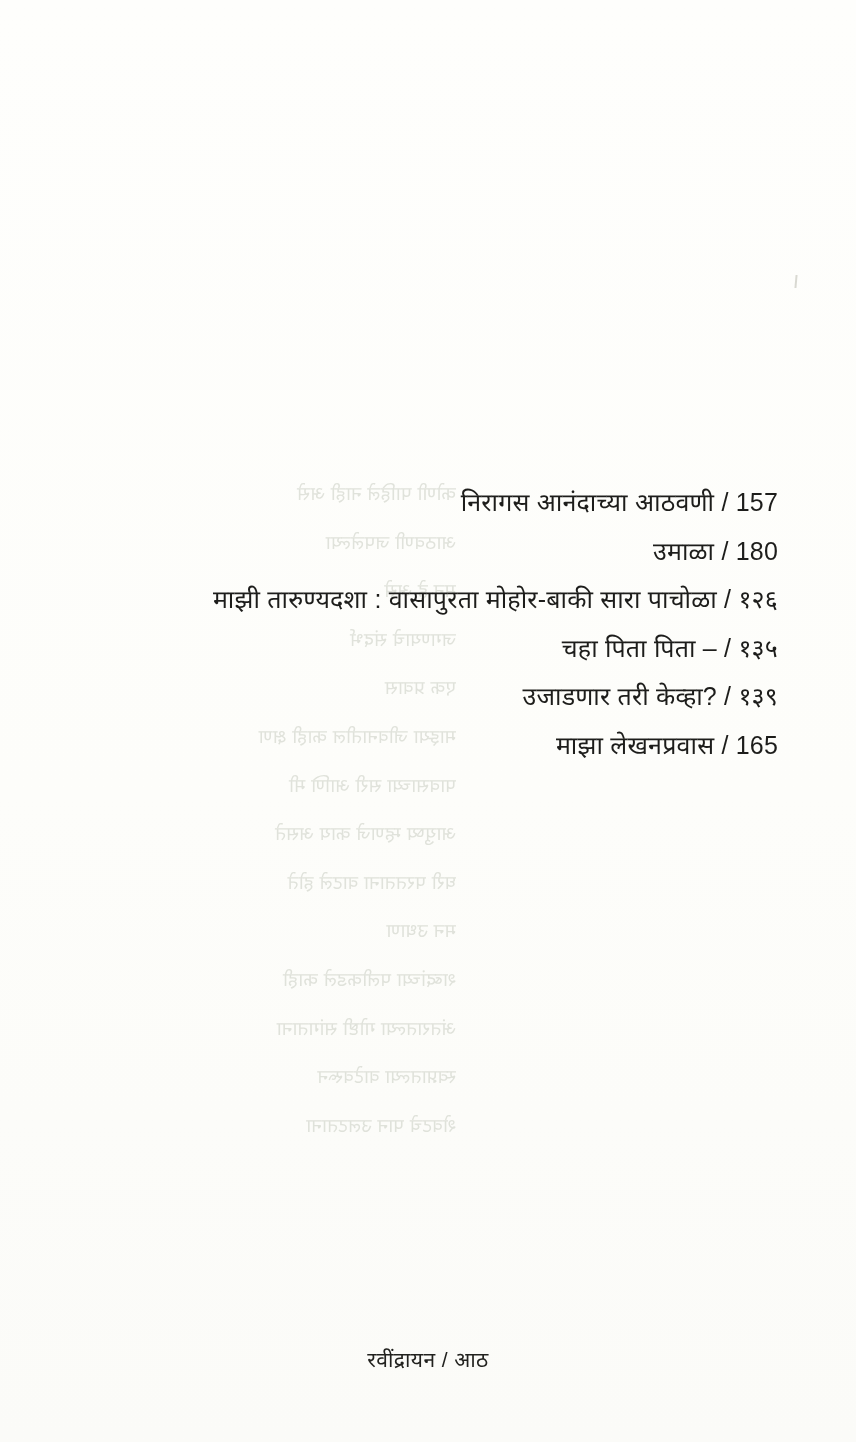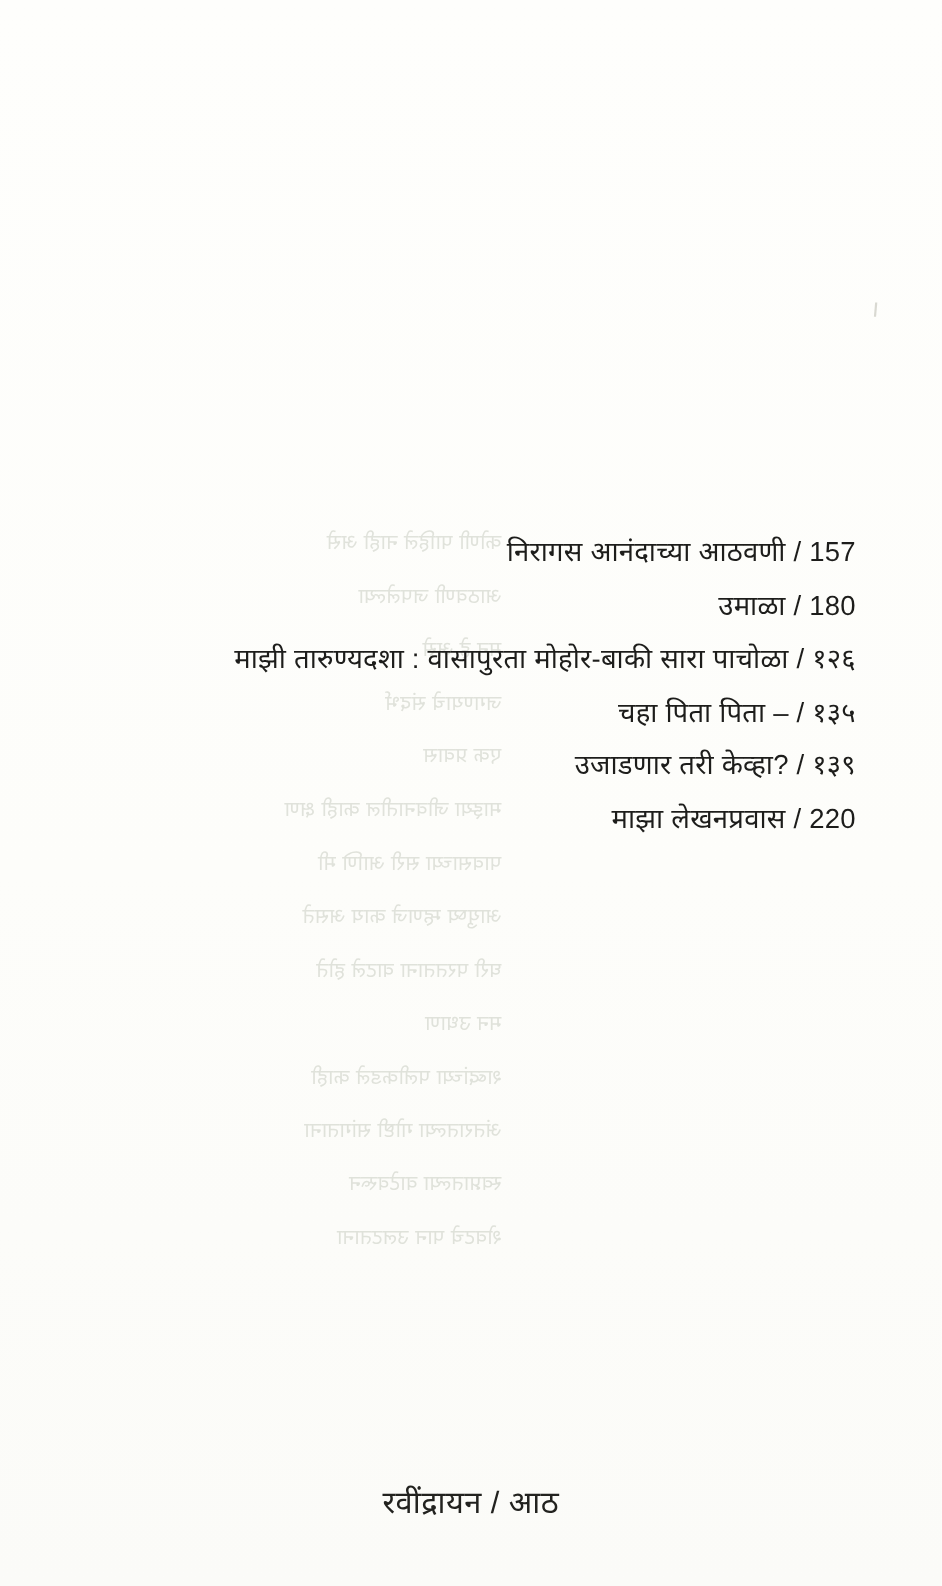--- a/index.html
+++ b/index.html
@@ -58,21 +58,21 @@
     letter-spacing: .2px;
   }
 
   .footer {
     position: absolute;
     left: 0;
     right: 0;
     top: 1345px;
     text-align: center;
     color: #22221f;
-    font-size: 28px;
+    font-size: 21px;
     letter-spacing: .4px;
   }
 
   
   .speck {
     position: absolute;
     left: 795px;
     top: 275px;
     width: 2px;
     height: 13px;
@@ -104,18 +104,18 @@
     <div>स्वप्नातल्या वाटेवरून</div>
     <div>शेवटचे पान उलटताना</div>
   </div>
 
   <div class="toc">
     <div class="toc-entry">निरागस आनंदाच्या आठवणी / 157</div>
     <div class="toc-entry">उमाळा / 180</div>
     <div class="toc-entry">माझी तारुण्यदशा : वासापुरता मोहोर-बाकी सारा पाचोळा / १२६</div>
     <div class="toc-entry">चहा पिता पिता – / १३५</div>
     <div class="toc-entry">उजाडणार तरी केव्हा? / १३९</div>
-    <div class="toc-entry">माझा लेखनप्रवास / 220</div>
+    <div class="toc-entry">माझा लेखनप्रवास / 165</div>
   </div>
 
   <div class="footer">रवींद्रायन / आठ</div>
 
 </div>
 
 </body></html>

